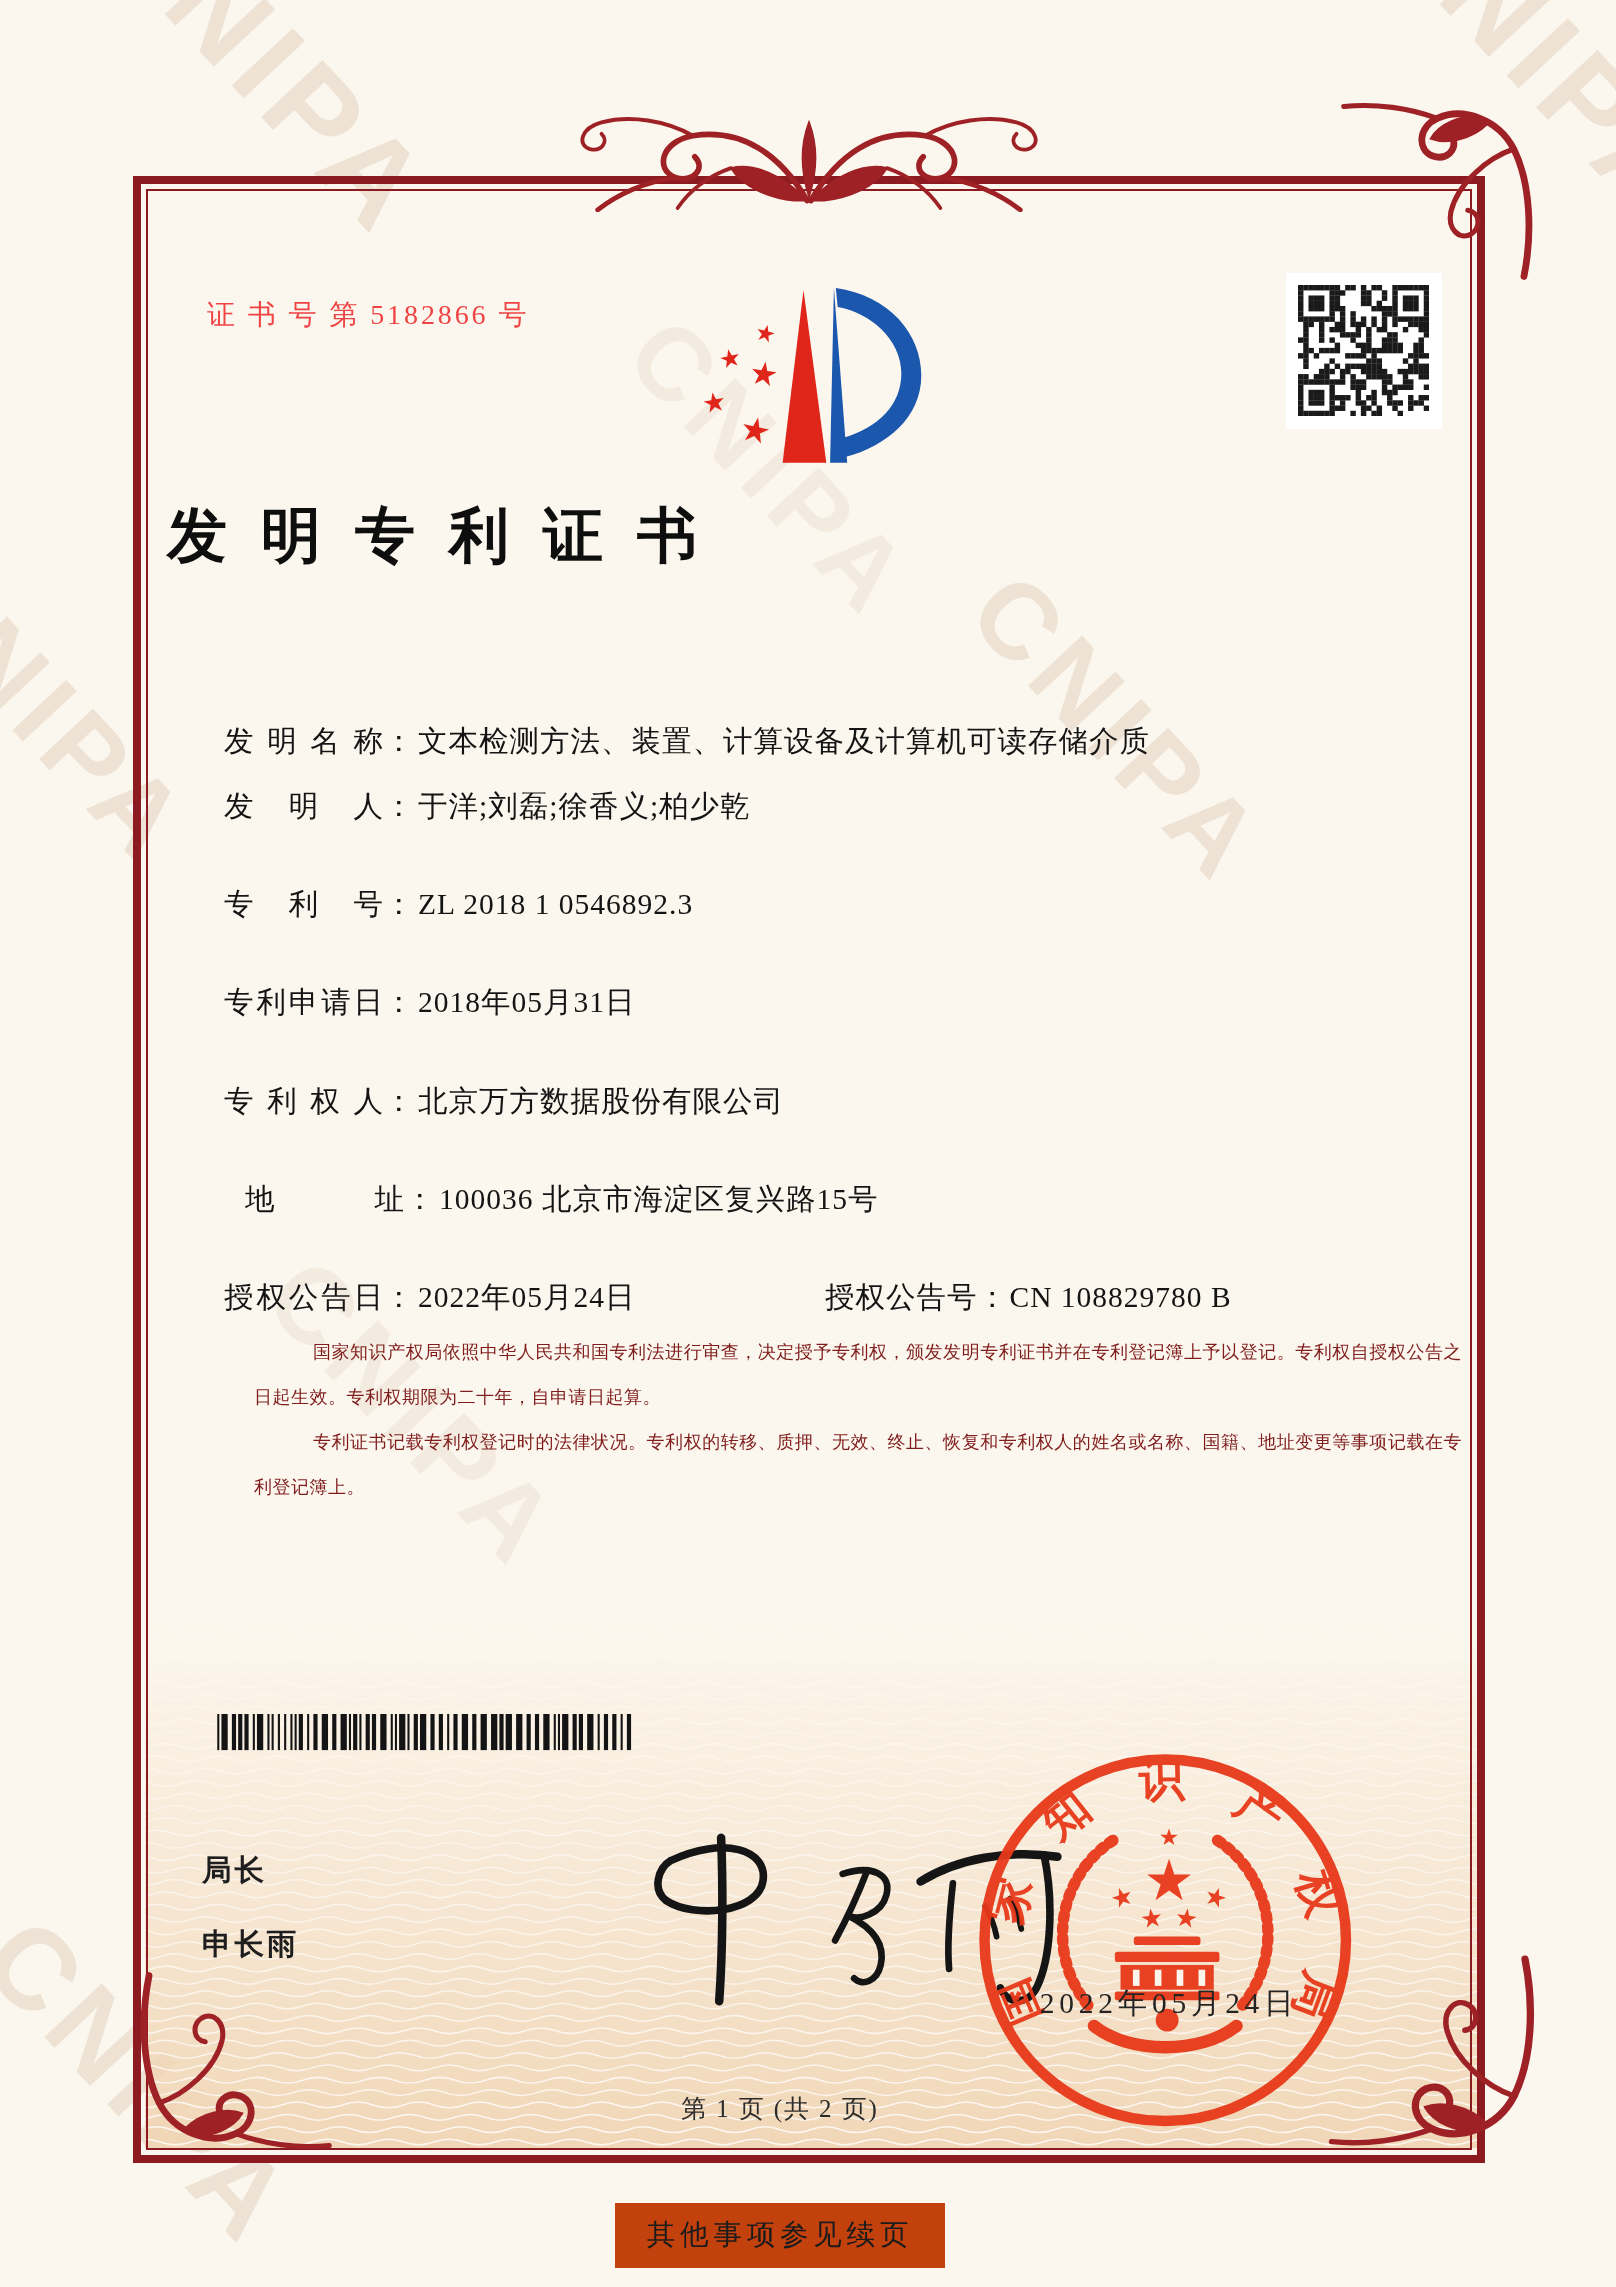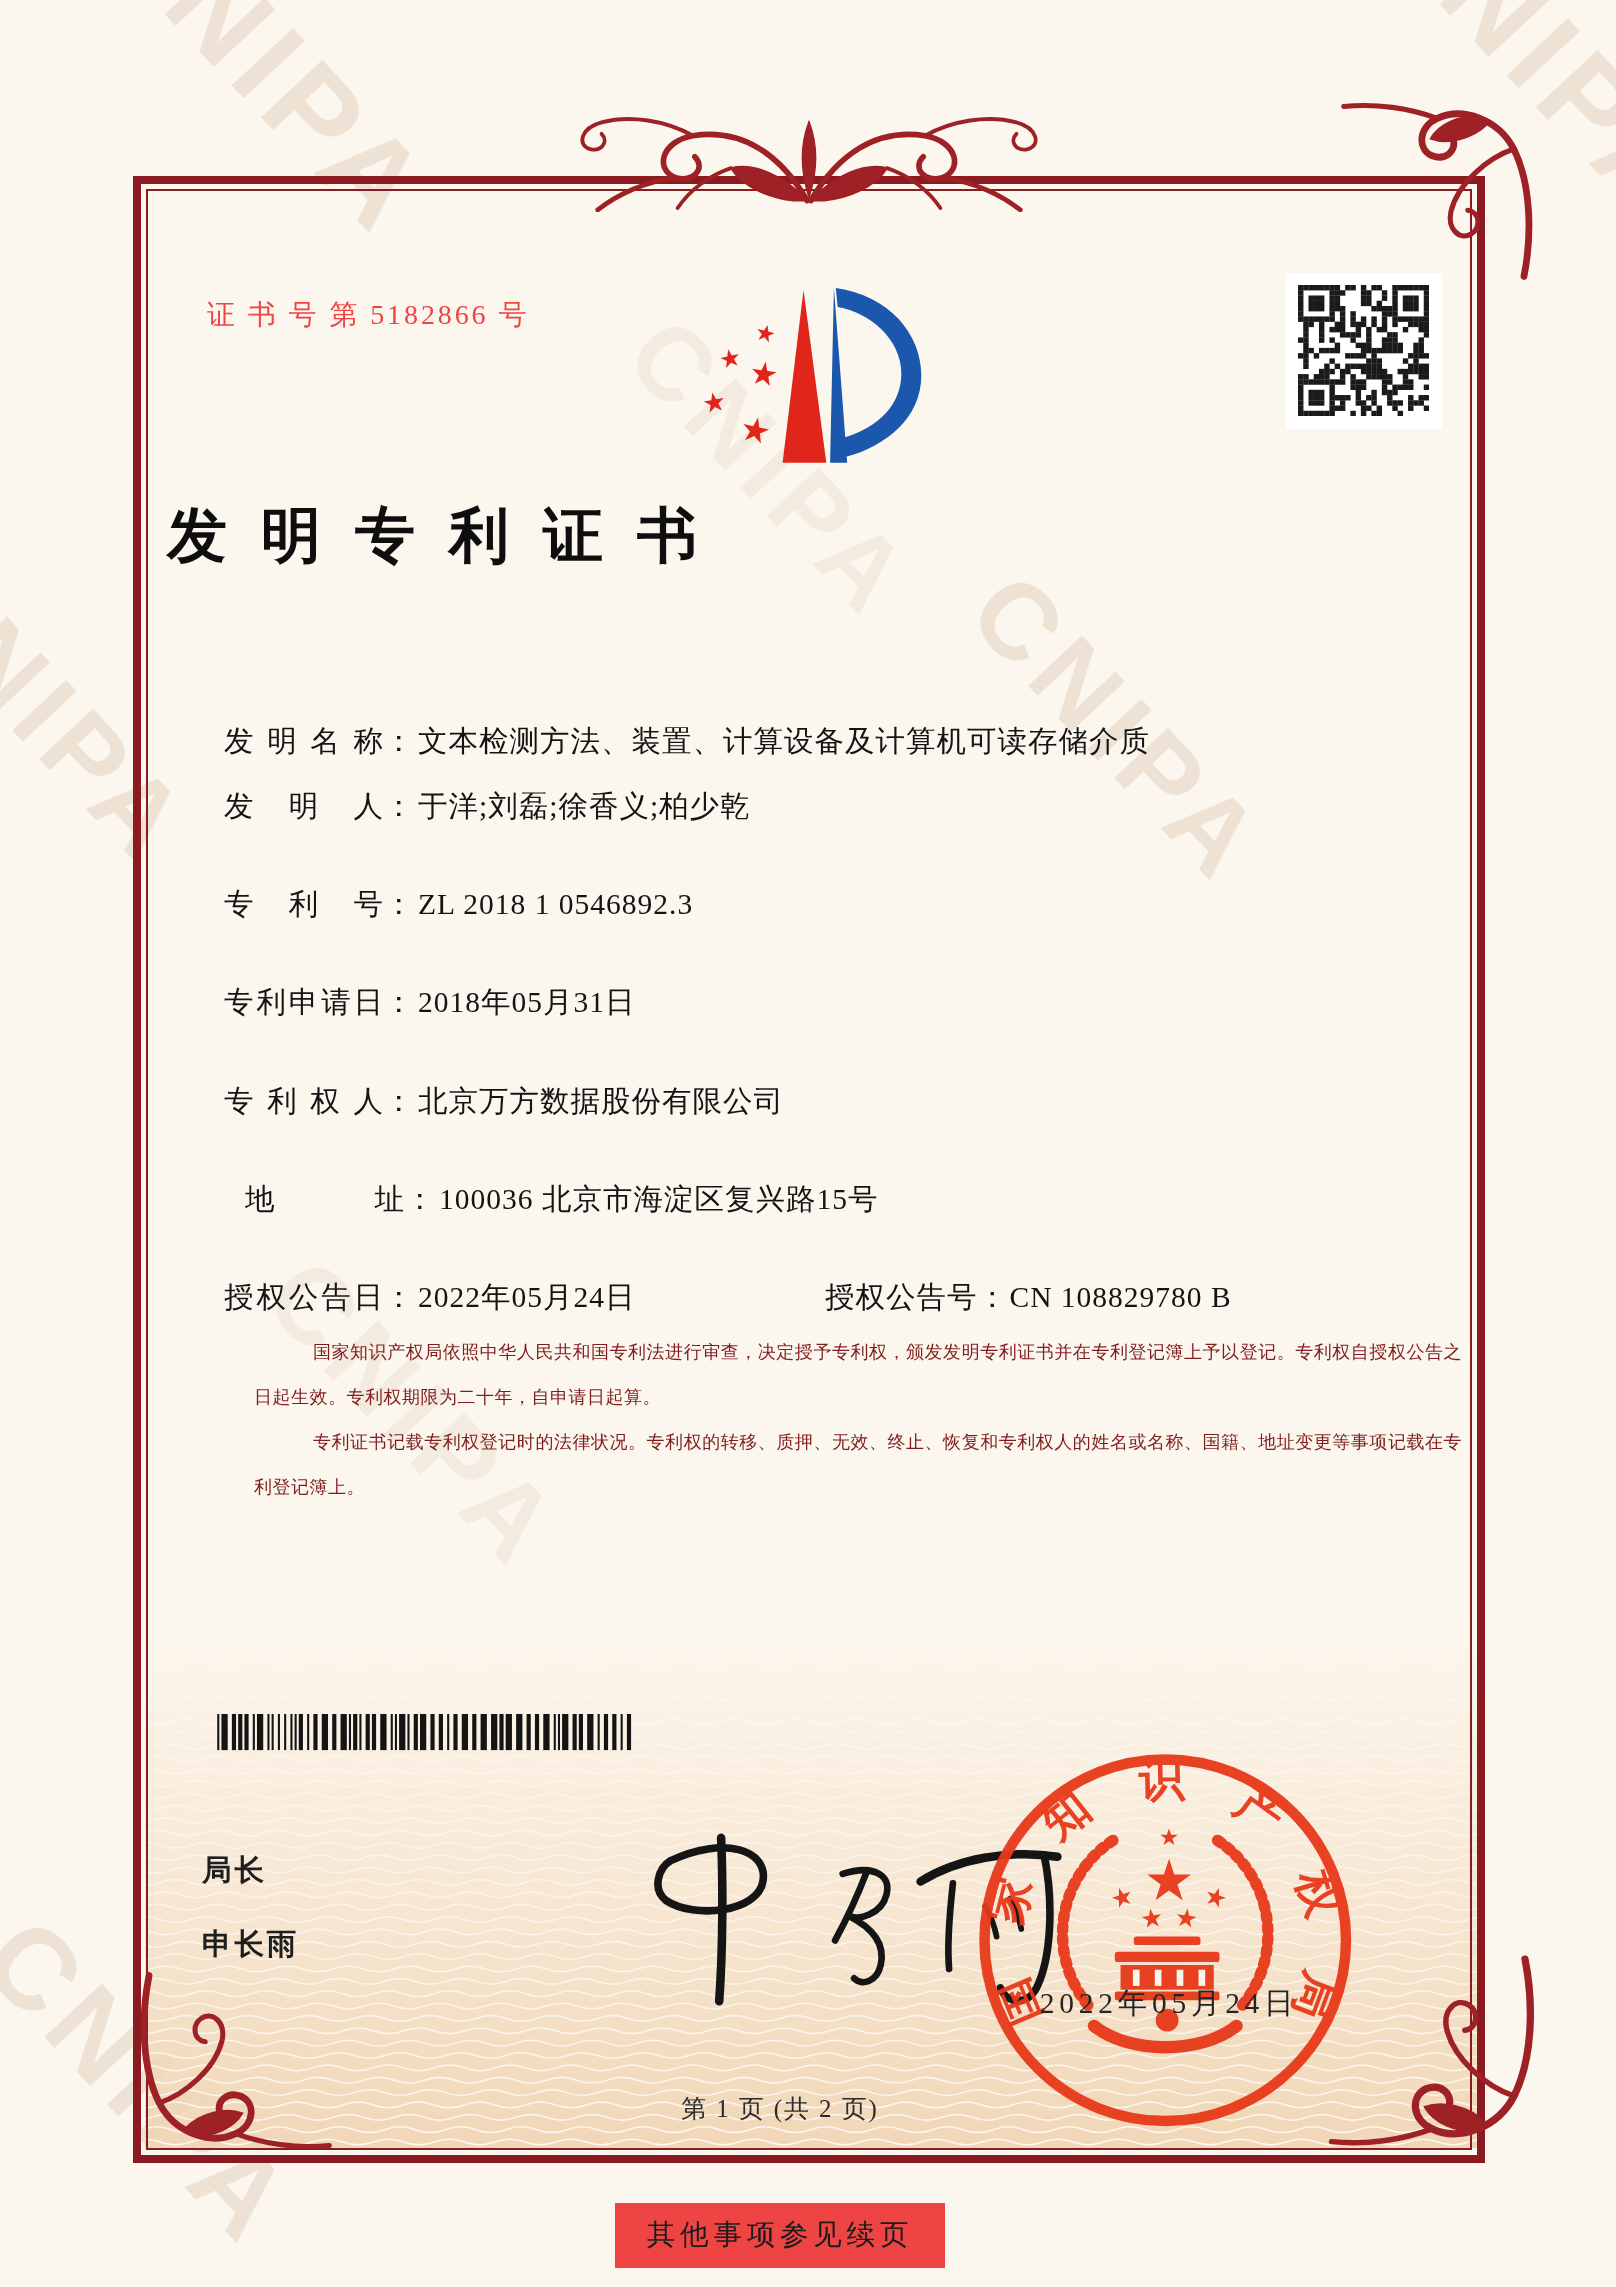--- a/index.html
+++ b/index.html
@@ -53,21 +53,21 @@
   #sig-svg{position:absolute;left:618px;top:1815px;z-index:5;}
 
   
   #seal{position:absolute;left:975px;top:1750px;z-index:6;}
   #seal text{font-family:"Liberation Serif","DejaVu Serif",serif;}
 
   
   #page-info{position:absolute;left:133px;top:2092px;width:1294px;z-index:5;text-align:center;
       font-size:25px;color:#2a2a2a;letter-spacing:1.9px;}
   #note-wrap{position:absolute;left:133px;top:2203px;width:1294px;z-index:5;text-align:center;}
-  #note-box{display:inline-block;background:#ef4444;padding:13.3px 32px;font-size:28.5px;color:#1b1b1b;letter-spacing:4.8px;}
+  #note-box{display:inline-block;background:#c2410c;padding:13.3px 32px;font-size:28.5px;color:#1b1b1b;letter-spacing:4.8px;}
 </style>
 </head>
 <body>
 
 <div id="page">
 
   <div class="wm" style="left:57px;top:-9.5px;font-size:122px;transform:rotate(47deg);">CNIPA</div>
   <div class="wm" style="left:1332px;top:-19px;font-size:122px;transform:rotate(47deg);">CNIPA</div>
   <div class="wm" style="left:590px;top:409px;font-size:103px;opacity:0.55;transform:rotate(47deg);">CNIPA</div>
   <div class="wm" style="left:932px;top:666px;font-size:107px;transform:rotate(47deg);">CNIPA</div>

